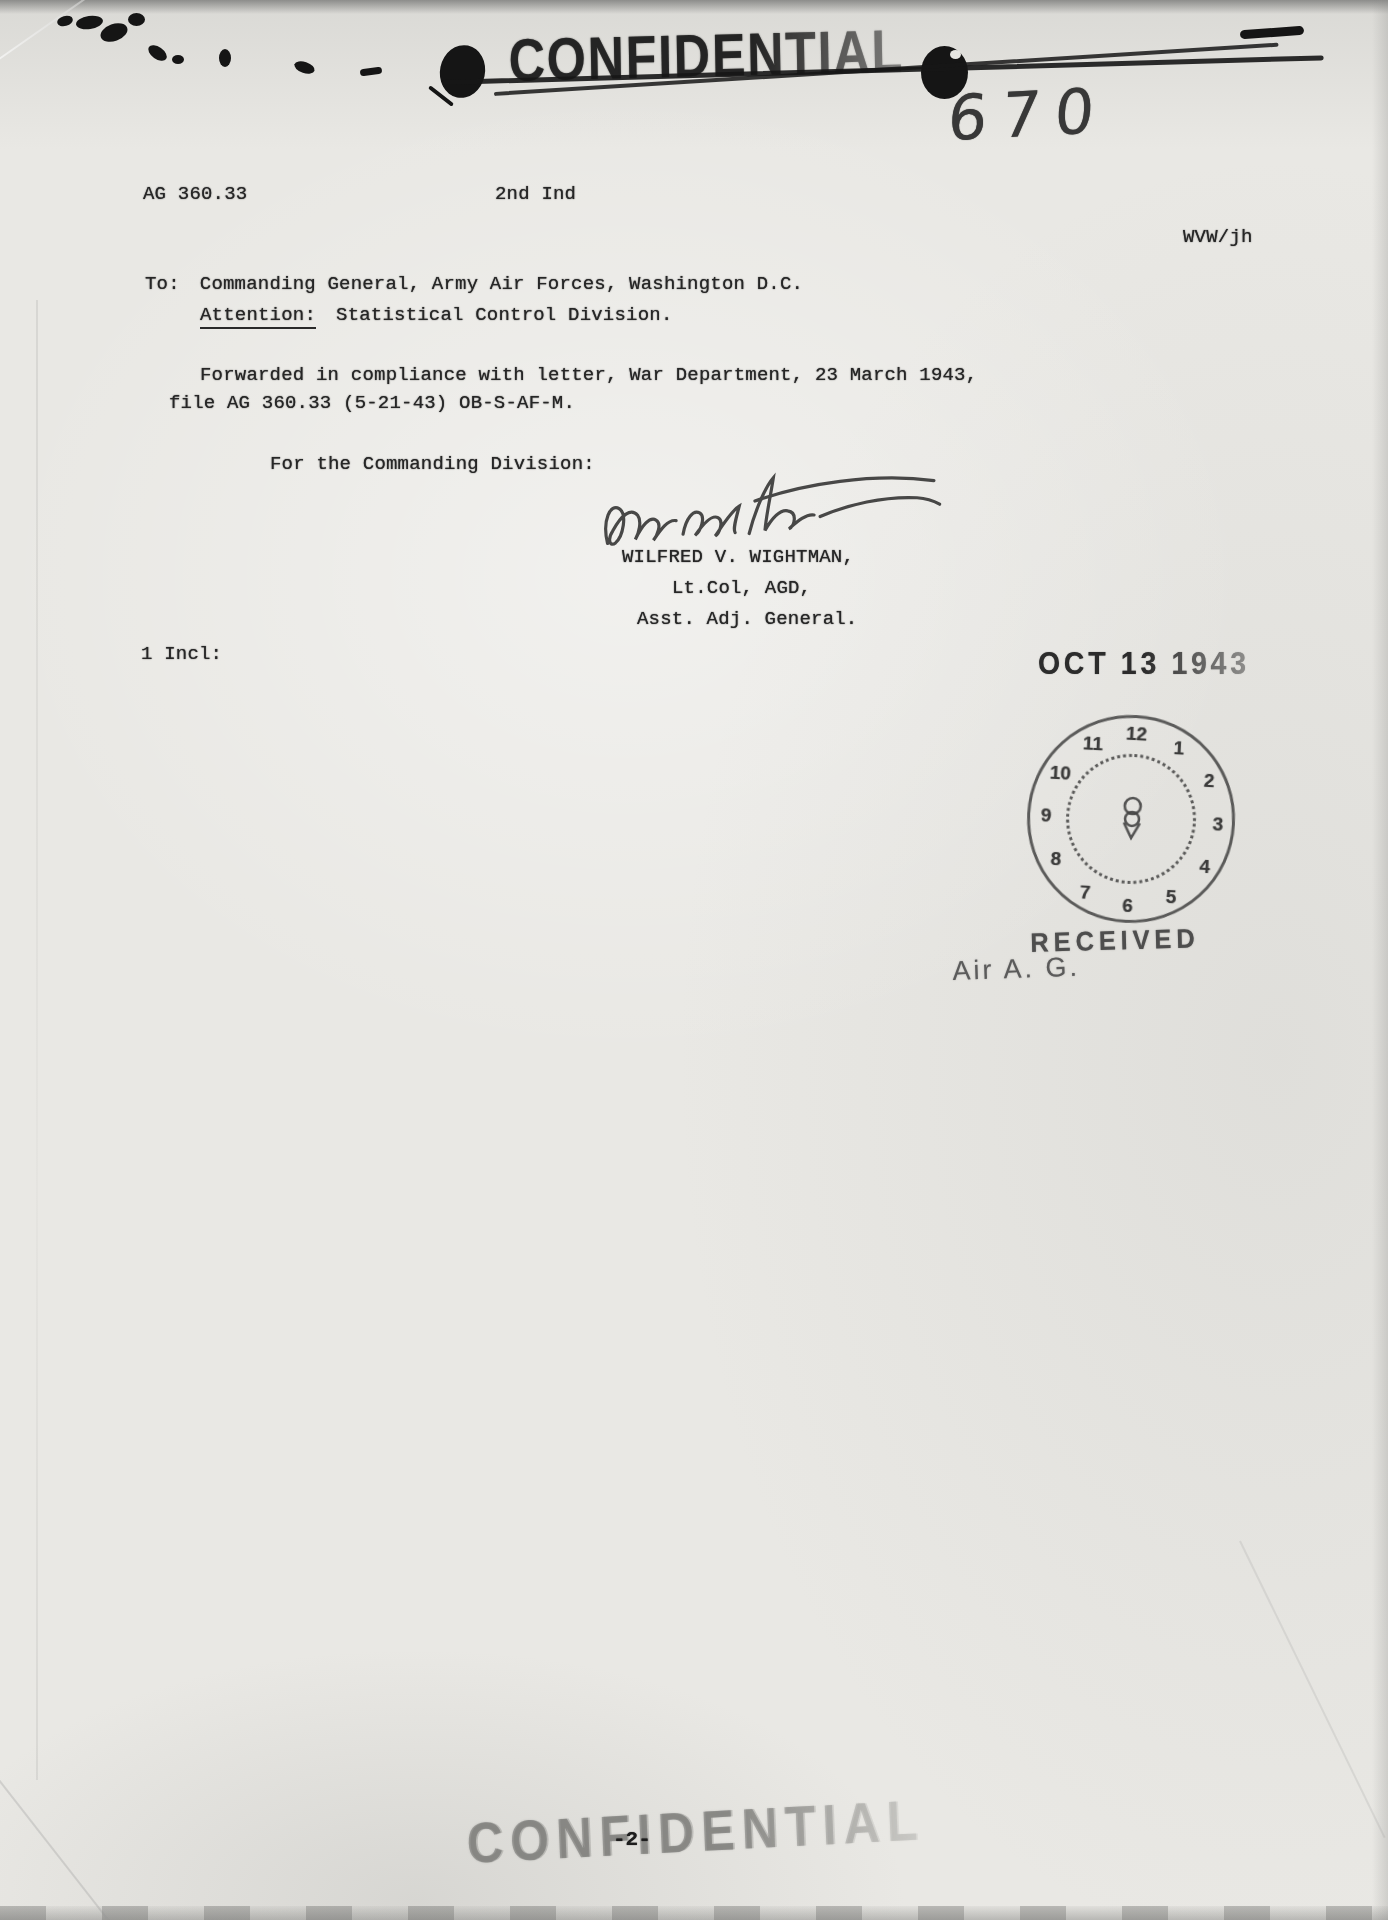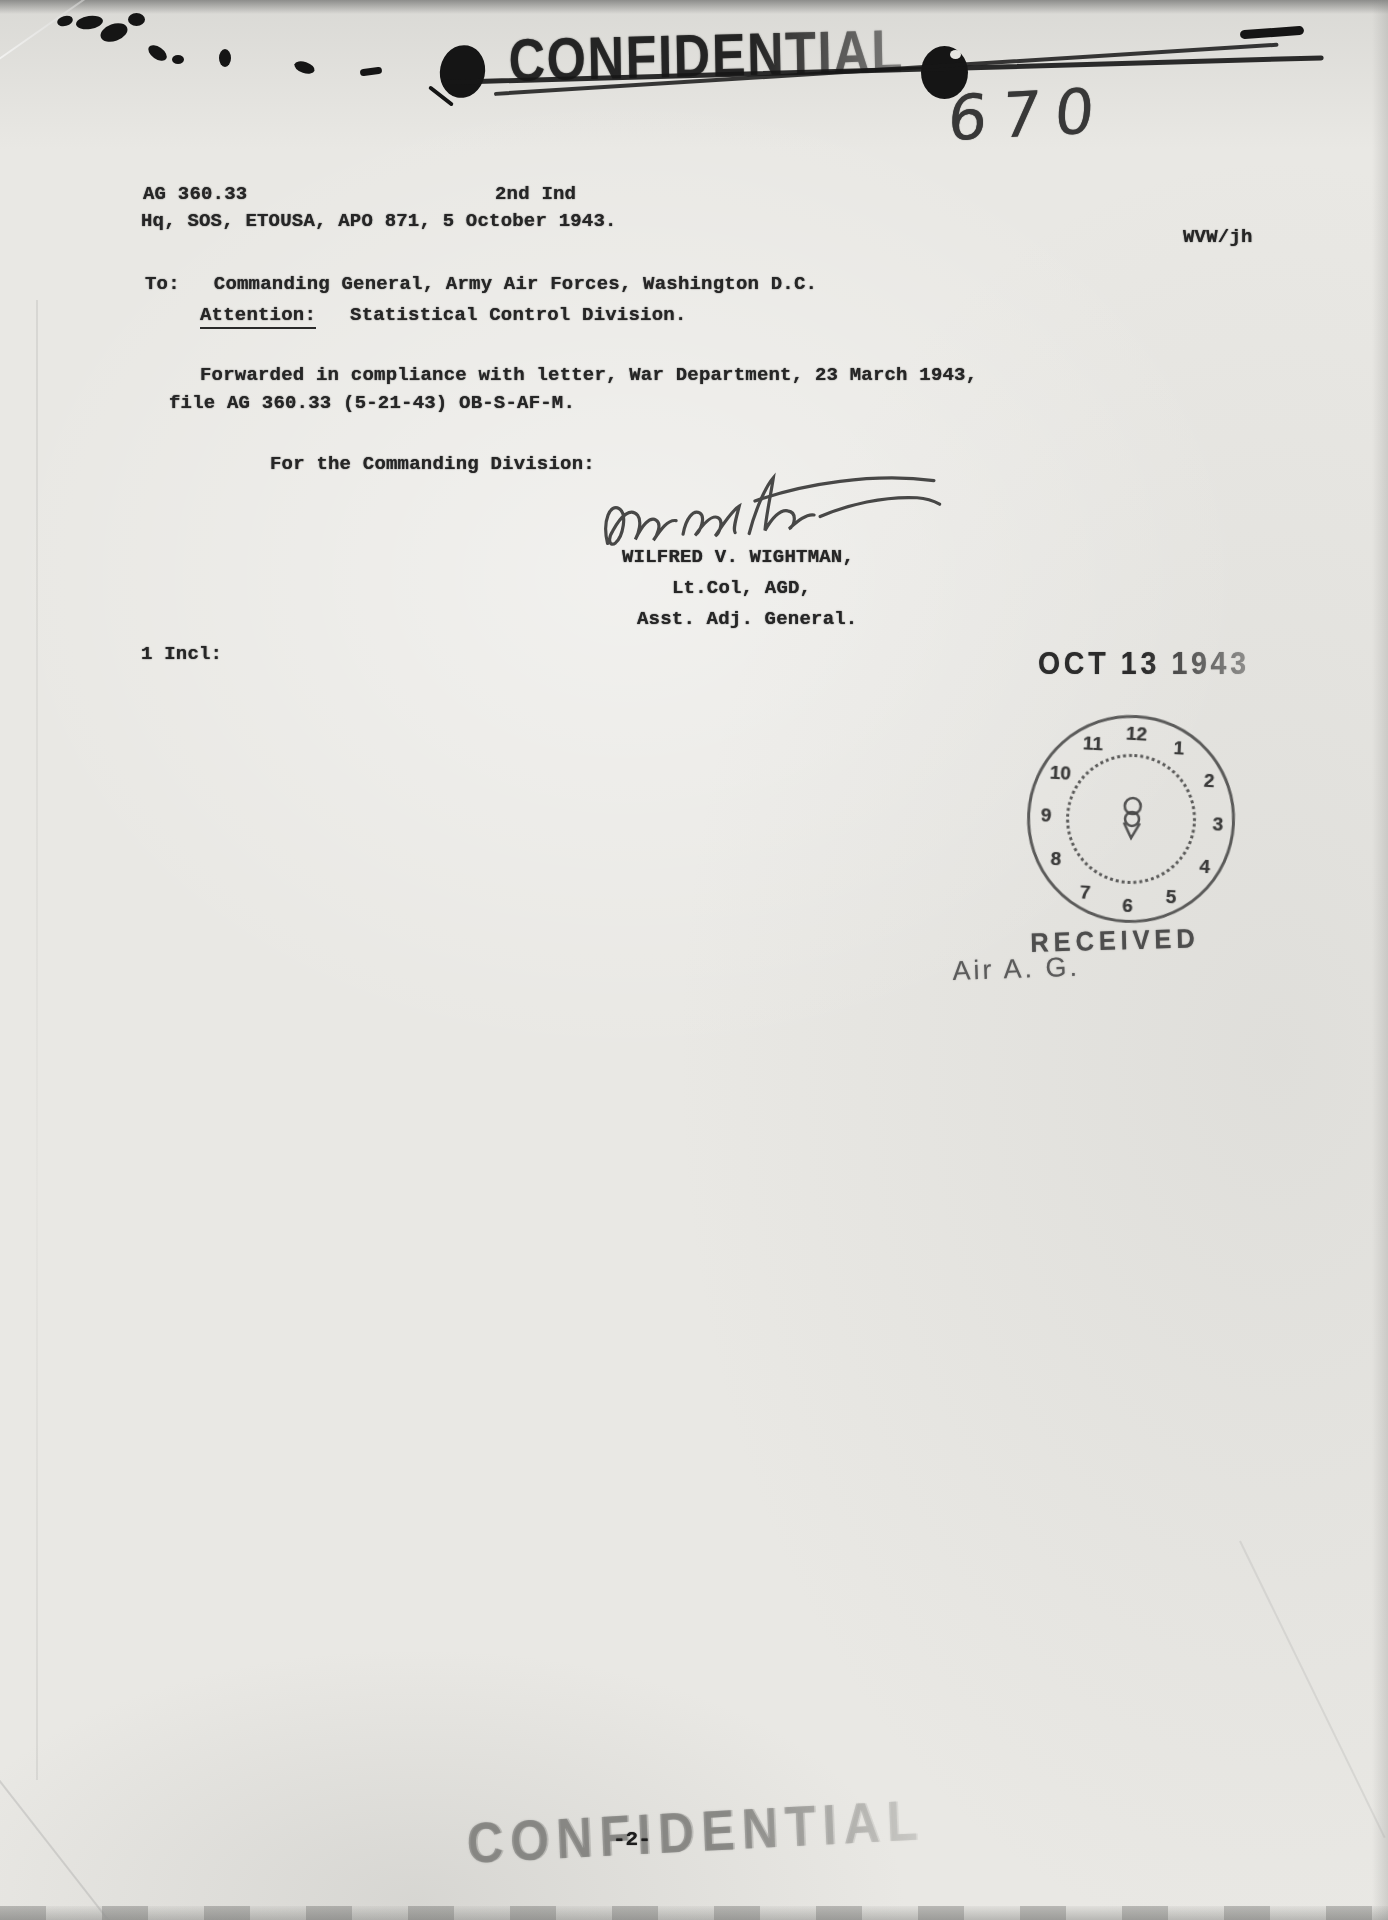--- a/index.html
+++ b/index.html
@@ -10,29 +10,29 @@
       radial-gradient(ellipse 900px 700px at 45% 30%, rgba(255,255,255,.38), transparent 70%),
       radial-gradient(ellipse 800px 1200px at 92% 55%, rgba(188,188,184,.22), transparent 75%),
       radial-gradient(ellipse 700px 360px at 30% 99%, rgba(168,168,164,.28), transparent 70%),
       linear-gradient(180deg, rgba(182,182,178,.30), rgba(182,182,178,0) 150px);
     font-family:"Liberation Sans", sans-serif;
   }
   
   .tw{
     position:absolute;
     font-family:"Liberation Mono", monospace;
-    font-weight:bold;
+    font-weight:normal;
     font-size:19px;
     line-height:24px;
     color:#262626;
     letter-spacing:.2px;
     white-space:pre;
     text-shadow:0 0 1px rgba(30,30,30,.8), 0 0 2px rgba(40,40,40,.25);
   }
-  .tw .val{margin-left:34px;}
+  .tw .val{margin-left:20px;}
   .tw .ul{border-bottom:2.5px solid #2a2a2a;padding-bottom:1px;}
   
   .stamp-conf-top{
     position:absolute;left:508px;top:26px;
     font-weight:bold;font-size:60px;letter-spacing:2px;
     color:rgba(28,28,28,.85);
     transform:scaleX(.84) rotate(-1.2deg);transform-origin:left top;
     text-shadow:0 0 1.5px rgba(20,20,20,.7);
     -webkit-mask-image:linear-gradient(to right,#000 62%,rgba(0,0,0,.5));
     mask-image:linear-gradient(to right,#000 62%,rgba(0,0,0,.5));
@@ -158,21 +158,20 @@
   <div class="blot" style="left:921px;top:46px;width:47px;height:53px;"></div>
   <div class="blot" style="left:950px;top:50px;width:11px;height:9px;background:#e7e6e2;"></div>
   <div class="strike strikeA"></div>
   <div class="strike strikeB"></div>
 
   <div class="hand-number">670</div>
 
   <div class="tw" style="left:143px;top:182px;">AG 360.33</div>
   <div class="tw" style="left:495px;top:182px;">2nd Ind</div>
   <div class="tw" style="left:1183px;top:182px;margin-top:43px;">WVW/jh</div>
-  <div class="tw" style="left:141px;top:209px;">Hq, SOS, ETOUSA, APO 871, 5 October 1943.</div>
 
   <div class="tw" style="left:145px;top:272px;"><span>To:</span><span class="val">Commanding General, Army Air Forces, Washington D.C.</span></div>
   <div class="tw" style="left:200px;top:303px;"><span class="ul">Attention:</span><span class="val">Statistical Control Division.</span></div>
 
   <div class="tw" style="left:200px;top:363px;">Forwarded in compliance with letter, War Department, 23 March 1943,</div>
   <div class="tw" style="left:141px;top:391px;margin-left:28px;">file AG 360.33 (5-21-43) OB-S-AF-M.</div>
   <div class="tw" style="left:270px;top:452px;">For the Commanding Division:</div>
 
   <svg class="sig" width="350" height="100" viewBox="0 0 350 100">
     <g fill="none" stroke="#1b1b1b" stroke-width="3.2" stroke-linecap="round" opacity="0.9">

